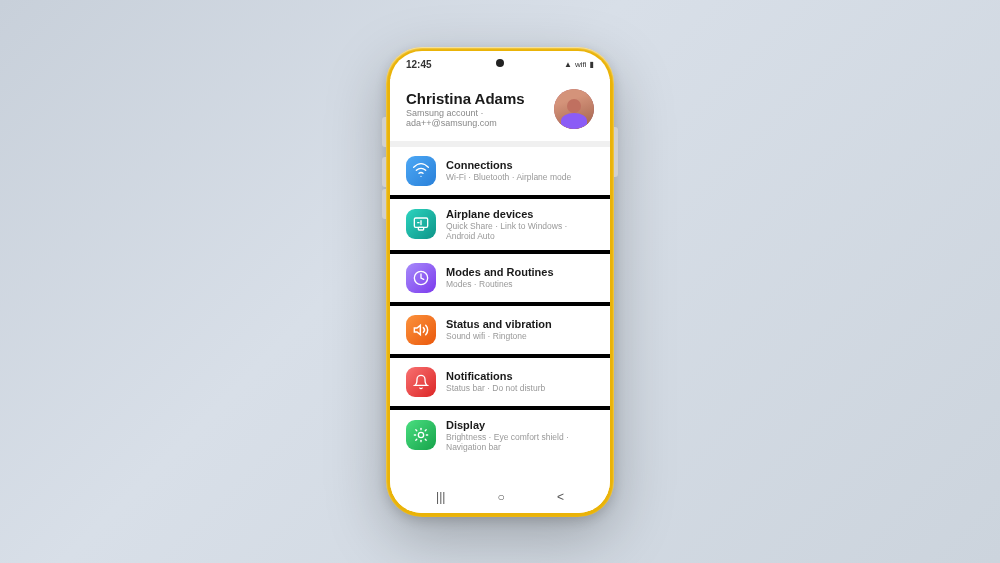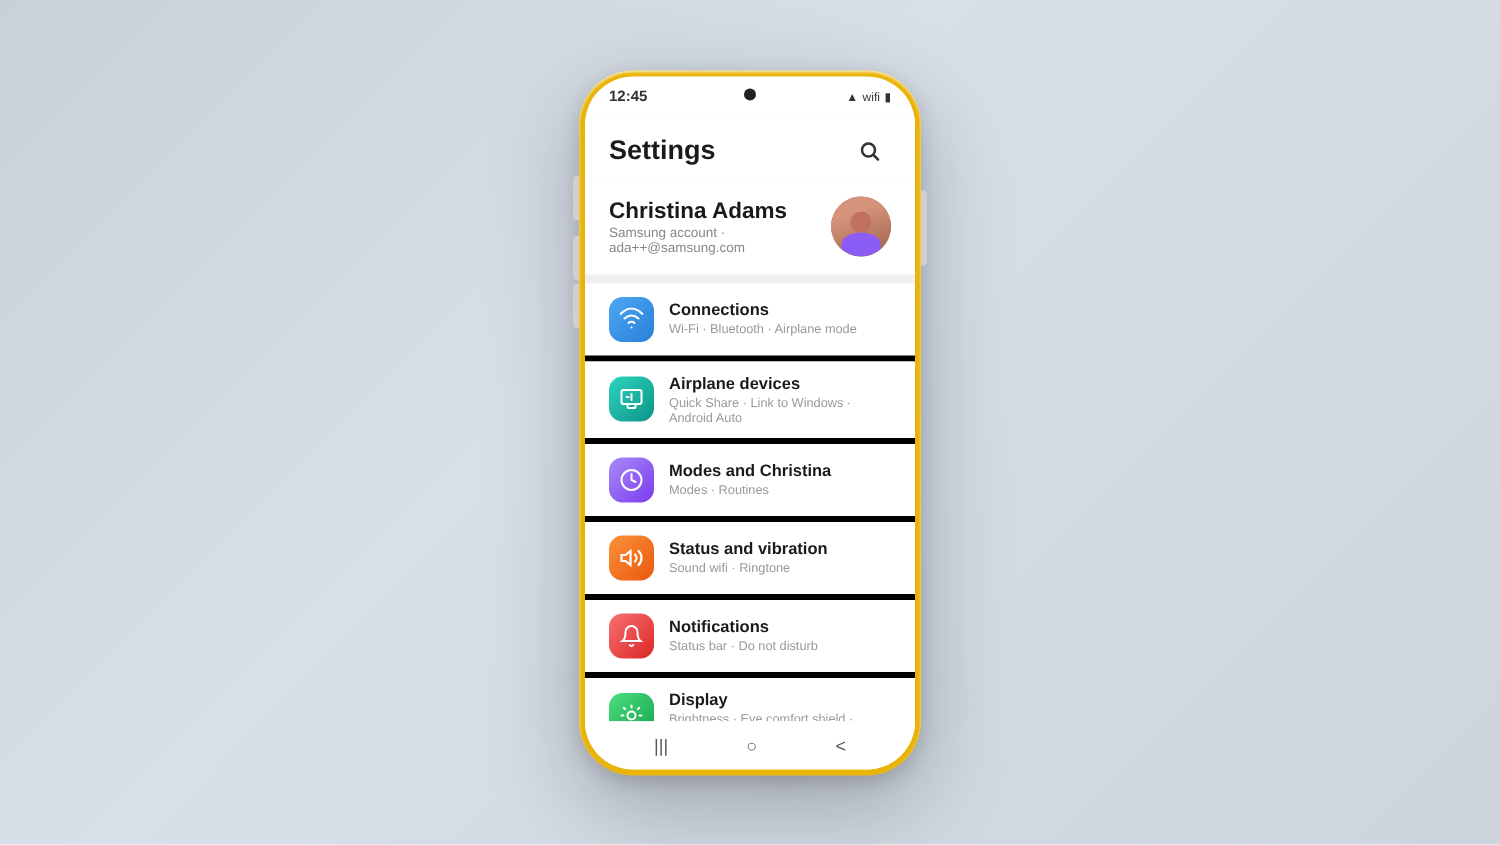--- a/index.html
+++ b/index.html
@@ -304,29 +304,20 @@
       <div class="camera-dot"></div>
       <div class="status-icons">
         <span class="status-icon">▲</span>
         <span class="status-icon">wifi</span>
         <span class="status-icon">▮</span>
       </div>
     </div>
 
     <div class="screen-content">
 
-      <div class="settings-header">
-        <span class="settings-title">Settings</span>
-        <div class="search-btn">
-          <svg viewBox="0 0 24 24" fill="none" stroke="#333" stroke-width="2.5" stroke-linecap="round">
-            <circle cx="10.5" cy="10.5" r="6.5"></circle>
-            <line x1="15.5" y1="15.5" x2="20" y2="20"></line>
-          </svg>
-        </div>
-      </div>
 
       <div class="profile-section">
         <div class="profile-info">
           <div class="profile-name">Christina Adams</div>
           <div class="profile-sub">Samsung account · ada++@samsung.com</div>
         </div>
         <div class="profile-avatar">
           <div class="avatar-face"></div>
         </div>
       </div>
@@ -363,21 +354,21 @@
         </div>
 
         <div class="settings-item">
           <div class="item-icon icon-purple">
             <svg width="16" height="16" viewBox="0 0 24 24" fill="none" stroke="white" stroke-width="2" stroke-linecap="round">
               <circle cx="12" cy="12" r="10"></circle>
               <polyline points="12 6 12 12 16 14"></polyline>
             </svg>
           </div>
           <div class="item-text">
-            <div class="item-title">Modes and Christina</div>
+            <div class="item-title">Modes and Routines</div>
             <div class="item-sub">Modes · Routines</div>
           </div>
         </div>
 
         <div class="settings-item">
           <div class="item-icon icon-orange">
             <svg width="16" height="16" viewBox="0 0 24 24" fill="none" stroke="white" stroke-width="2.2" stroke-linecap="round">
               <polygon points="11 5 6 9 2 9 2 15 6 15 11 19 11 5"></polygon>
               <path d="M19.07 4.93a10 10 0 0 1 0 14.14M15.54 8.46a5 5 0 0 1 0 7.07"></path>
             </svg>

